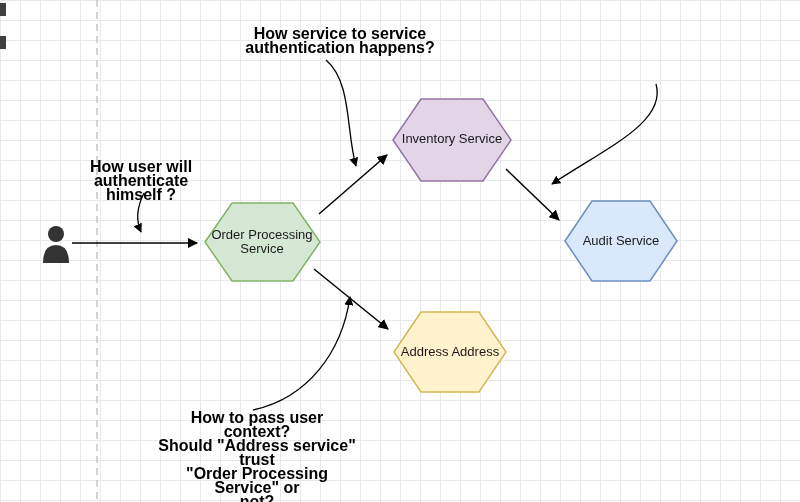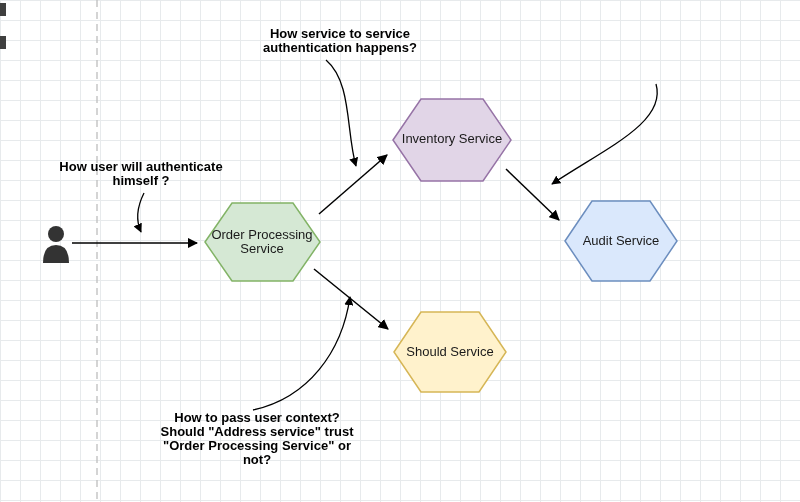--- a/index.html
+++ b/index.html
@@ -50,21 +50,21 @@
     text-align: center;
     font-size: 13px;
     line-height: 14px;
     color: #1a1a1a;
     white-space: pre-line;
     pointer-events: none;
   }
   .annotation {
     position: absolute;
     text-align: center;
-    font-size: 13px;
+    font-size: 16px;
     font-weight: bold;
     line-height: 14px;
     color: #000000;
     white-space: pre-line;
   }
   .edge-artifact {
     position: absolute;
     left: 0;
     width: 6px;
     height: 13px;
@@ -103,21 +103,21 @@
     <polygon class="hex hex-order" points="205,242 232,203 293,203 320,242 293,281 232,281" fill="#d5e8d4"></polygon>
     <polygon class="hex hex-inventory" points="393,140 421,99 483,99 511,140 483,181 421,181" fill="#e1d5e7"></polygon>
     <polygon class="hex hex-audit" points="565,241 592,201 650,201 677,241 650,281 592,281" fill="#dae8fc"></polygon>
     <polygon class="hex hex-address" points="394,352 421,312 479,312 506,352 479,392 421,392" fill="#fff2cc"></polygon>
   </svg>
 
   <div class="node-label" style="left:207px; top:228px; width:110px;">Order Processing
 Service</div>
   <div class="node-label" style="left:387px; top:132px; width:130px;">Inventory Service</div>
   <div class="node-label" style="left:561px; top:234px; width:120px;">Audit Service</div>
-  <div class="node-label" style="left:385px; top:345px; width:130px;">Should Service</div>
+  <div class="node-label" style="left:385px; top:345px; width:130px;">Address Address</div>
 
   <div class="annotation" style="left:46px; top:160px; width:190px;">How user will authenticate
 himself ?</div>
   <div class="annotation" style="left:240px; top:27px; width:200px;">How service to service
 authentication happens?</div>
   <div class="annotation" style="left:157px; top:411px; width:200px;">How to pass user context?
 Should "Address service" trust
 "Order Processing Service" or
 not?</div>
 

